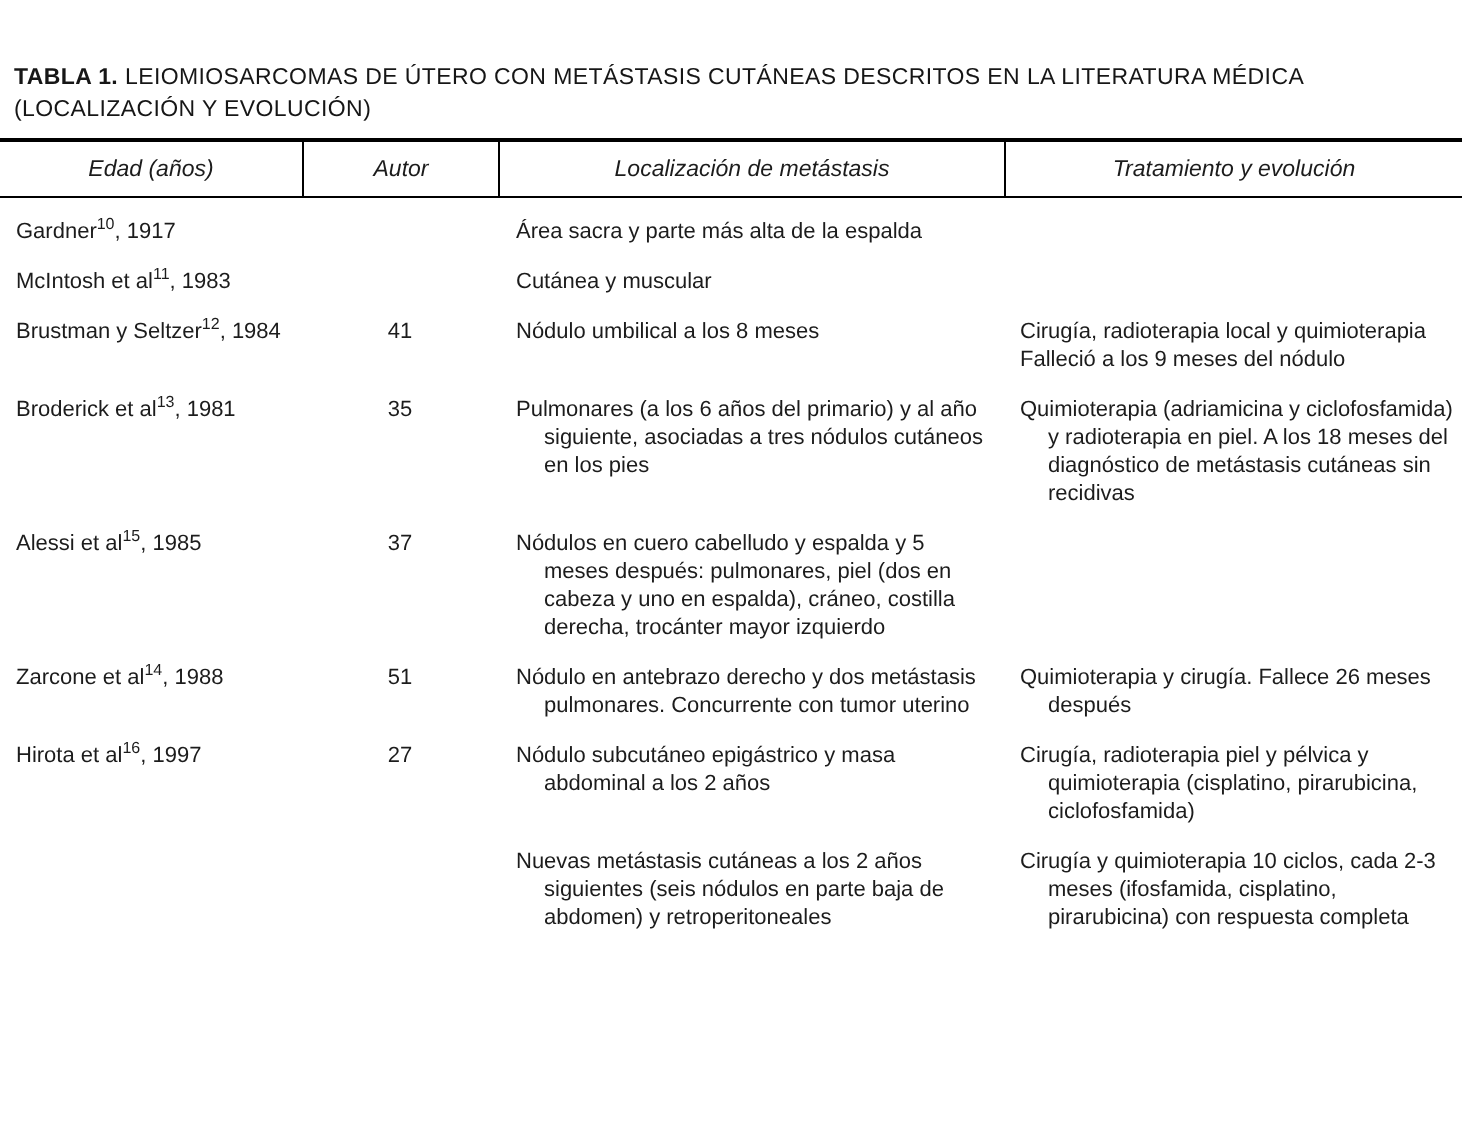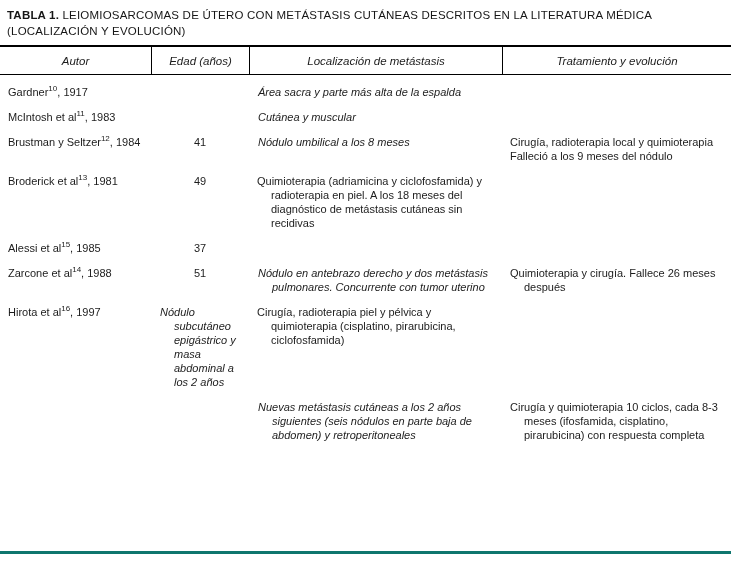--- a/index.html
+++ b/index.html
@@ -12,20 +12,21 @@
   }
   .page { width: 731px; height: 568px; box-sizing: border-box; overflow: hidden; }
 
   
   .title-block {
     padding: 7px 8px 0 7px;
     font-size: 11.5px;
     line-height: 16px;
     letter-spacing: 0.2px;
     color: #161616;
+    margin-top: 24px;
   }
   .title-label { font-weight: bold; }
 
   
   .thead {
     margin-top: 6px;
     display: grid;
     grid-template-columns: 151px 98px 253px 229px;
     border-top: 2px solid #000;
     border-bottom: 1px solid #000;
@@ -54,36 +55,36 @@
   }
   .cell { font-size: 11px; line-height: 14px; }
   .cell p.cellp {
     margin: 0;
     padding-left: 14px;
     text-indent: -14px;
   }
   .cell.author   { padding-left: 8px;  padding-right: 4px; }
   .cell.age      { text-align: center; }
   .cell.age p.cellp { padding-left: 0; text-indent: 0; }
-  .cell.metas    { padding-left: 9px;  padding-right: 10px; font-style: italic; }
+  .cell.metas    { padding-left: 9px;  padding-right: 10px; }
   .cell.treat    { padding-left: 8px;  padding-right: 2px; }
   sup { font-size: 8px; line-height: 0; }
 </style>
 </head>
 <body>
 
 <div class="page">
   <div class="title-block">
     <span class="title-label">TABLA 1.</span>
     <span class="title-text">LEIOMIOSARCOMAS DE ÚTERO CON METÁSTASIS CUTÁNEAS DESCRITOS EN LA LITERATURA MÉDICA (LOCALIZACIÓN Y EVOLUCIÓN)</span>
   </div>
 
   <div class="thead">
+    <div class="hcell">Edad (años)</div>
     <div class="hcell">Autor</div>
-    <div class="hcell">Edad (años)</div>
     <div class="hcell">Localización de metástasis</div>
     <div class="hcell">Tratamiento y evolución</div>
   </div>
 
   <div class="tbody">
       <div class="trow">
         <div class="cell author">
           <p class="cellp">Gardner<sup>10</sup>, 1917</p>
         </div>
         <div class="cell age"></div>
@@ -115,63 +116,72 @@
         <div class="cell treat">
           <p class="cellp">Cirugía, radioterapia local y quimioterapia</p>
           <p class="cellp">Falleció a los 9 meses del nódulo</p>
         </div>
       </div>
       <div class="trow">
         <div class="cell author">
           <p class="cellp">Broderick et al<sup>13</sup>, 1981</p>
         </div>
         <div class="cell age">
-          <p class="cellp">49</p>
+          <p class="cellp">35</p>
+        </div>
+        <div class="cell metas">
+          <p class="cellp">Pulmonares (a los 6 años del primario) y al año siguiente, asociadas a tres nódulos cutáneos en los pies</p>
         </div>
         <div class="cell treat">
           <p class="cellp">Quimioterapia (adriamicina y ciclofosfamida) y radioterapia en piel. A los 18 meses del diagnóstico de metástasis cutáneas sin recidivas</p>
         </div>
       </div>
       <div class="trow">
         <div class="cell author">
           <p class="cellp">Alessi et al<sup>15</sup>, 1985</p>
         </div>
         <div class="cell age">
           <p class="cellp">37</p>
+        </div>
+        <div class="cell metas">
+          <p class="cellp">Nódulos en cuero cabelludo y espalda y 5 meses después: pulmonares, piel (dos en cabeza y uno en espalda), cráneo, costilla derecha, trocánter mayor izquierdo</p>
         </div>
       </div>
       <div class="trow">
         <div class="cell author">
           <p class="cellp">Zarcone et al<sup>14</sup>, 1988</p>
         </div>
         <div class="cell age">
           <p class="cellp">51</p>
         </div>
         <div class="cell metas">
           <p class="cellp">Nódulo en antebrazo derecho y dos metástasis pulmonares. Concurrente con tumor uterino</p>
         </div>
         <div class="cell treat">
           <p class="cellp">Quimioterapia y cirugía. Fallece 26 meses después</p>
         </div>
       </div>
       <div class="trow">
         <div class="cell author">
           <p class="cellp">Hirota et al<sup>16</sup>, 1997</p>
         </div>
+        <div class="cell age">
+          <p class="cellp">27</p>
+        </div>
         <div class="cell metas">
           <p class="cellp">Nódulo subcutáneo epigástrico y masa abdominal a los 2 años</p>
         </div>
         <div class="cell treat">
           <p class="cellp">Cirugía, radioterapia piel y pélvica y quimioterapia (cisplatino, pirarubicina, ciclofosfamida)</p>
         </div>
       </div>
       <div class="trow">
         <div class="cell author"></div>
         <div class="cell age"></div>
         <div class="cell metas">
           <p class="cellp">Nuevas metástasis cutáneas a los 2 años siguientes (seis nódulos en parte baja de abdomen) y retroperitoneales</p>
         </div>
         <div class="cell treat">
-          <p class="cellp">Cirugía y quimioterapia 10 ciclos, cada 8-3 meses (ifosfamida, cisplatino, pirarubicina) con respuesta completa</p>
+          <p class="cellp">Cirugía y quimioterapia 10 ciclos, cada 2-3 meses (ifosfamida, cisplatino, pirarubicina) con respuesta completa</p>
         </div>
       </div>
     </div>
 </div>
 
 </body></html>

